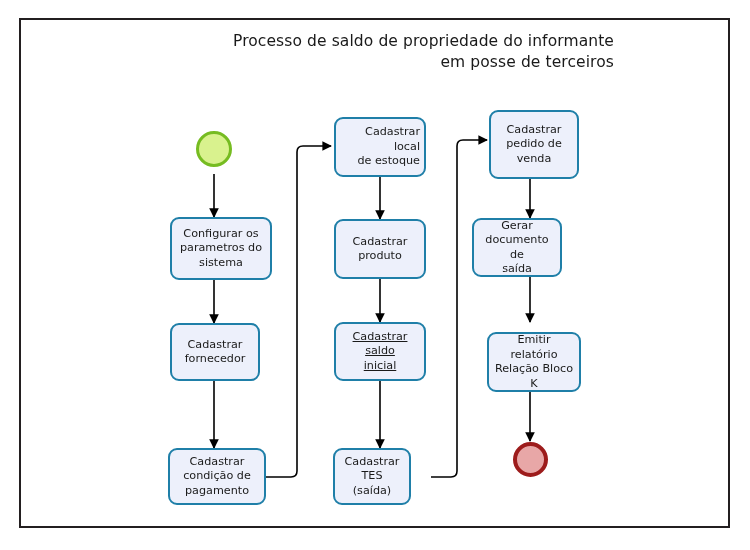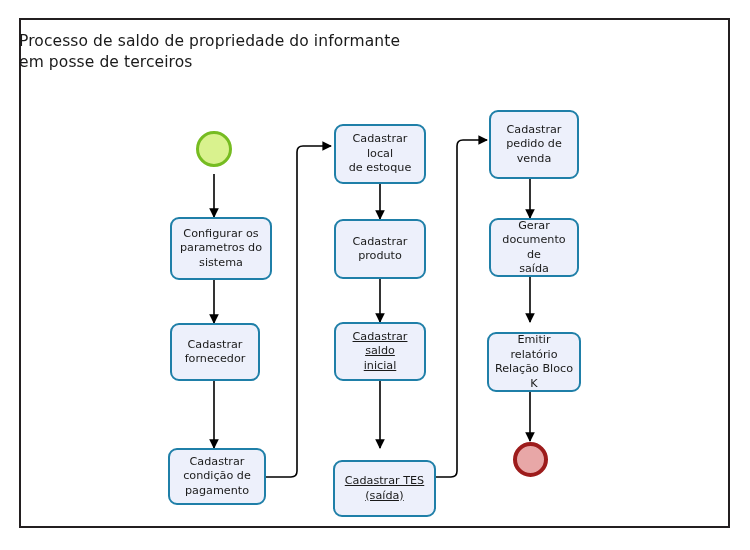--- a/index.html
+++ b/index.html
@@ -28,21 +28,21 @@
     height: 510px;
     border: 2px solid #231f20;
     background: #ffffff;
     box-sizing: border-box;
   }
   #diagram-title {
     position: absolute;
     left: 19px;
     top: 31px;
     width: 595px;
-    text-align: left;
+    text-align: right;
     font-size: 15.5px;
     line-height: 21px;
     color: #1a1a1a;
     white-space: pre-line;
     letter-spacing: 0.1px;
   }
   
   #edges {
     position: absolute;
     left: 0;
@@ -130,37 +130,37 @@
 parametros do
 sistema</div>
 
   <div class="node" style="left:170px; top:323px; width:90px; height:58px;">Cadastrar
 fornecedor</div>
 
   <div class="node" style="left:168px; top:448px; width:98px; height:57px;">Cadastrar
 condição de
 pagamento</div>
 
-  <div class="node" style="left:334px; top:124px; width:92px; height:60px;">Cadastrar local
+  <div class="node" style="left:334px; top:117px; width:92px; height:60px;text-align:right;">Cadastrar local
 de estoque</div>
 
   <div class="node" style="left:334px; top:219px; width:92px; height:60px;">Cadastrar
 produto</div>
 
   <div class="node" style="left:334px; top:322px; width:92px; height:59px;text-decoration:underline;">Cadastrar saldo
 inicial</div>
 
-  <div class="node" style="left:333px; top:460px; width:103px; height:57px;text-decoration:underline;">Cadastrar TES
+  <div class="node" style="left:333px; top:448px; width:78px; height:57px;">Cadastrar TES
 (saída)</div>
 
   <div class="node" style="left:489px; top:110px; width:90px; height:69px;">Cadastrar
 pedido de
 venda</div>
 
-  <div class="node" style="left:489px; top:218px; width:90px; height:59px;">Gerar
+  <div class="node" style="left:472px; top:218px; width:90px; height:59px;">Gerar
 documento de
 saída</div>
 
   <div class="node" style="left:487px; top:332px; width:94px; height:60px;">Emitir relatório
 Relação Bloco
 K</div>
 
   <div class="terminator end" style="left:513px; top:442px; width:35px; height:35px;"></div>
 
 </div>

